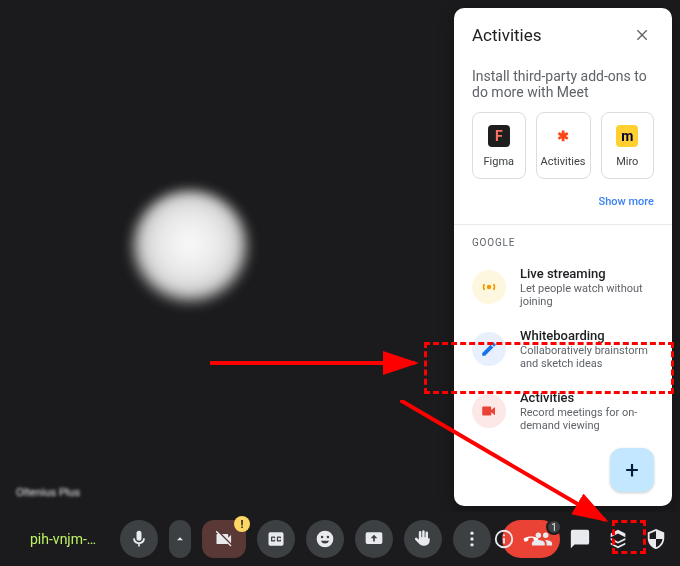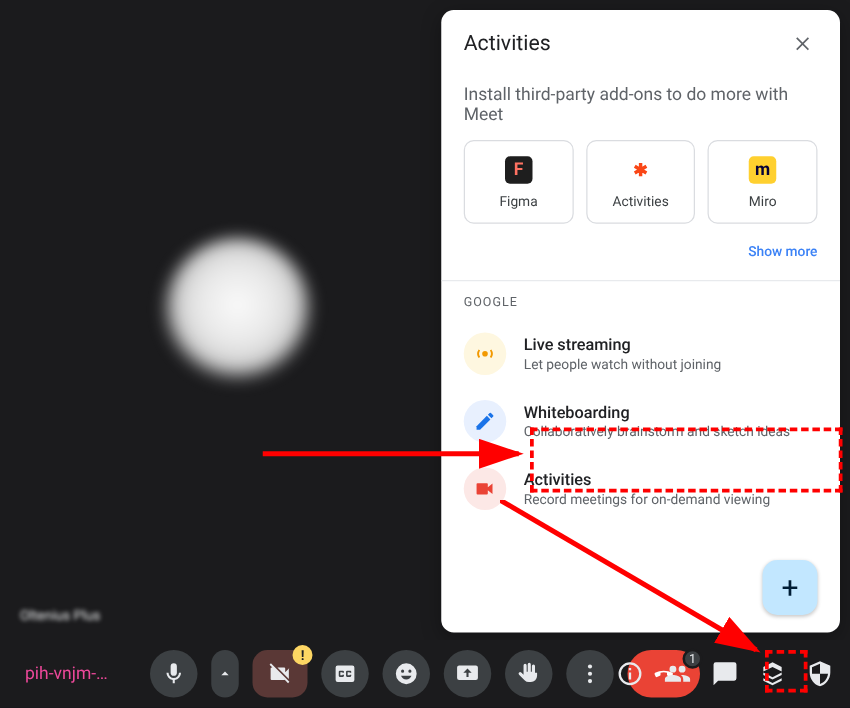--- a/index.html
+++ b/index.html
@@ -24,21 +24,21 @@
     position: absolute; left: 16px; top: 486px;
     font-size: 11px; color: #f1f3f4; filter: blur(1.5px);
     opacity: 0.95;
   }
   
   .bottom-bar {
     position: absolute; left: 0; bottom: 0; width: 100%; height: 54px;
     background: #1b1b1d;
     display: flex; align-items: center; padding: 0 12px;
   }
-  .meeting-code { font-size: 14px; color: #ec4899; margin-right: auto; margin-left: 8px; }
+  .meeting-code { font-size: 14px; color: #bef264; margin-right: auto; margin-left: 18px; }
   .controls { display: flex; align-items: center; gap: 11px; position: absolute; left: 50%; transform: translateX(-50%); }
   .ctrl {
     width: 38px; height: 38px; border-radius: 50%;
     background: #3c4043; display: flex; align-items: center; justify-content: center;
     color: #e8eaed; cursor: pointer;
   }
   .ctrl.small-pill { width: 22px; height: 38px; border-radius: 11px; }
   .ctrl svg { width: 20px; height: 20px; fill: #e8eaed; }
   .cam-off {
     background: #5a3836 !important; position: relative; border-radius: 12px; width: 44px;
@@ -58,21 +58,21 @@
   .rc svg { width: 22px; height: 22px; fill: #e8eaed; }
   .people-badge {
     position: absolute; top: -8px; right: -8px;
     background: #3c4043; color: #e8eaed; border: 2px solid #1b1b1d;
     font-size: 10px; width: 16px; height: 16px; border-radius: 50%;
     display:flex; align-items:center; justify-content:center;
   }
   
   .panel {
     position: absolute; right: 8px; top: 8px; bottom: 60px;
-    width: 319px; background: #fff; border-radius: 10px;
+    width: 218px; background: #fff; border-radius: 10px;
     box-shadow: 0 4px 16px rgba(0,0,0,.3);
     color: #202124; display: flex; flex-direction: column;
     overflow: hidden;
   }
   .panel-scroll { overflow-y: auto; padding-bottom: 8px; }
   .panel-scroll::-webkit-scrollbar { width: 6px; }
   .panel-scroll::-webkit-scrollbar-thumb { background: #dadce0; border-radius: 3px; }
   .panel-header {
     display: flex; align-items: center; justify-content: space-between;
     padding: 16px 18px 12px 18px;

